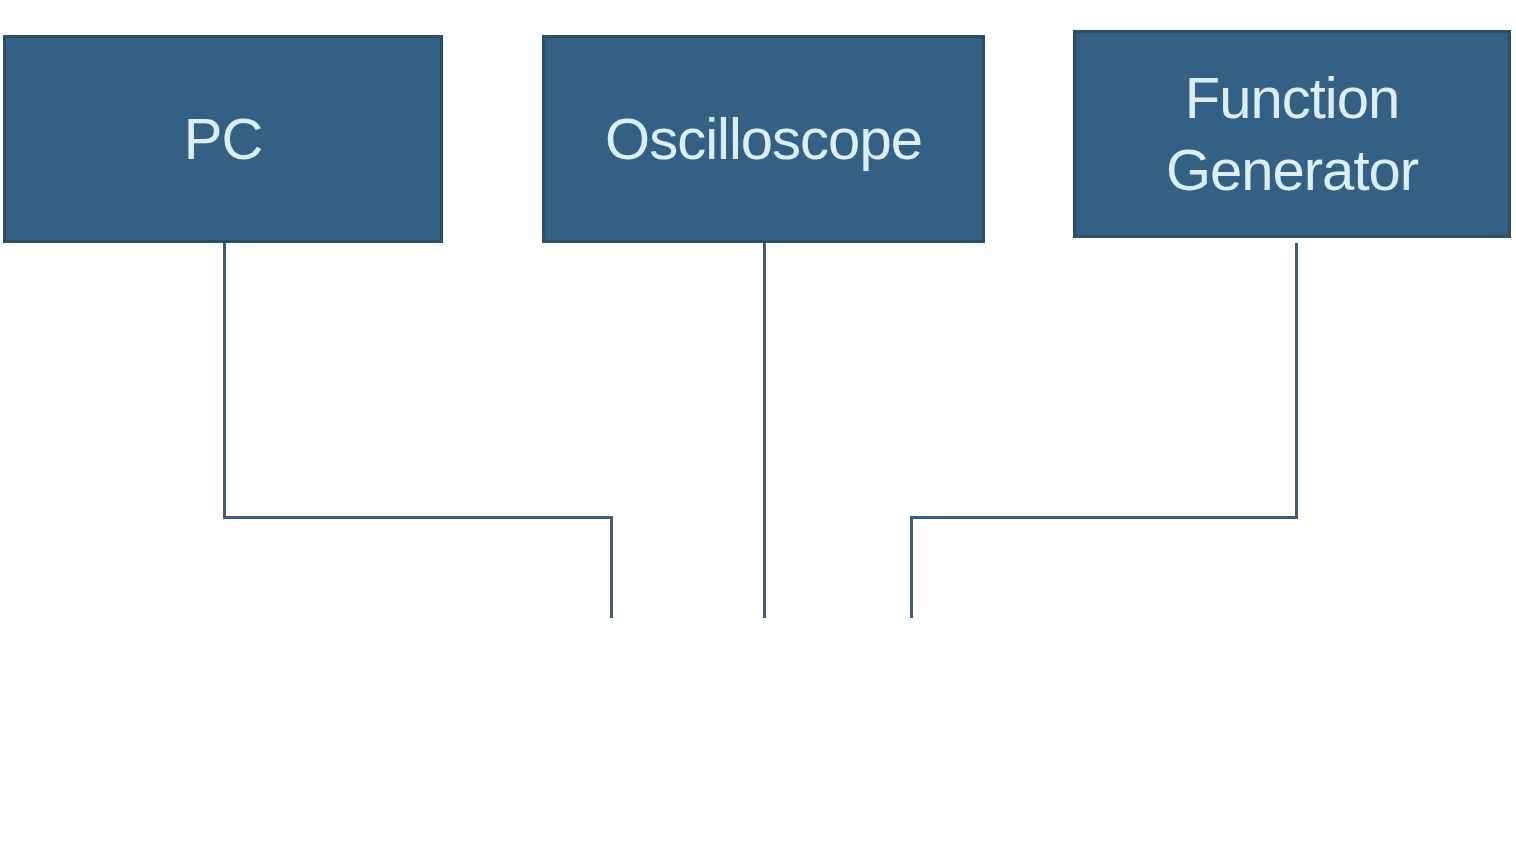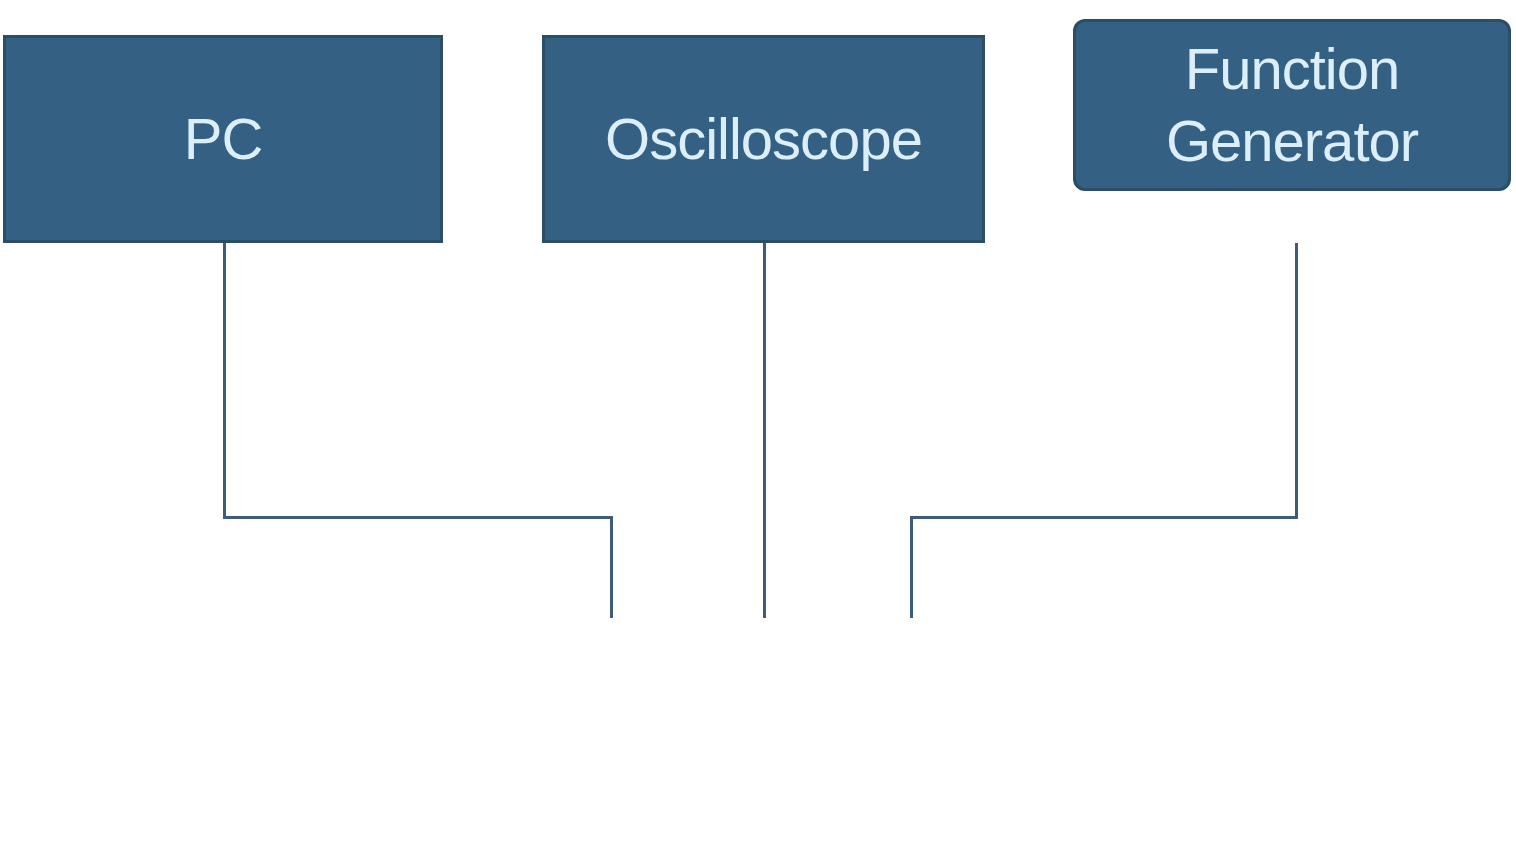--- a/index.html
+++ b/index.html
@@ -47,21 +47,21 @@
   .node-label {
     color: var(--label);
     font-size: 58px;
     font-weight: 400;
     letter-spacing: -1px;
     line-height: 1.25;
     white-space: pre-line;
   }
   .node-pc       { left: 3px;    top: 35px;  width: 440px; height: 208px; justify-content: center; }
   .node-osc      { left: 542px;  top: 35px;  width: 443px; height: 208px; }
-  .node-fg       { left: 1073px; top: 19px;  width: 438px; height: 172px; border-radius: 12px; }
+  .node-fg       { left: 1073px; top: 30px;  width: 438px; height: 208px; }
   .node-router   { left: 513px;  top: 618px; width: 494px; height: 210px; }
 </style>
 </head>
 <body>
 
 <div class="canvas">
 
   <svg class="connectors" viewBox="0 0 1516 850" xmlns="http://www.w3.org/2000/svg">
     <path d="M 224.5 243 V 517.5 H 611.5 V 618"></path>
     <path d="M 764.5 243 V 618"></path>

